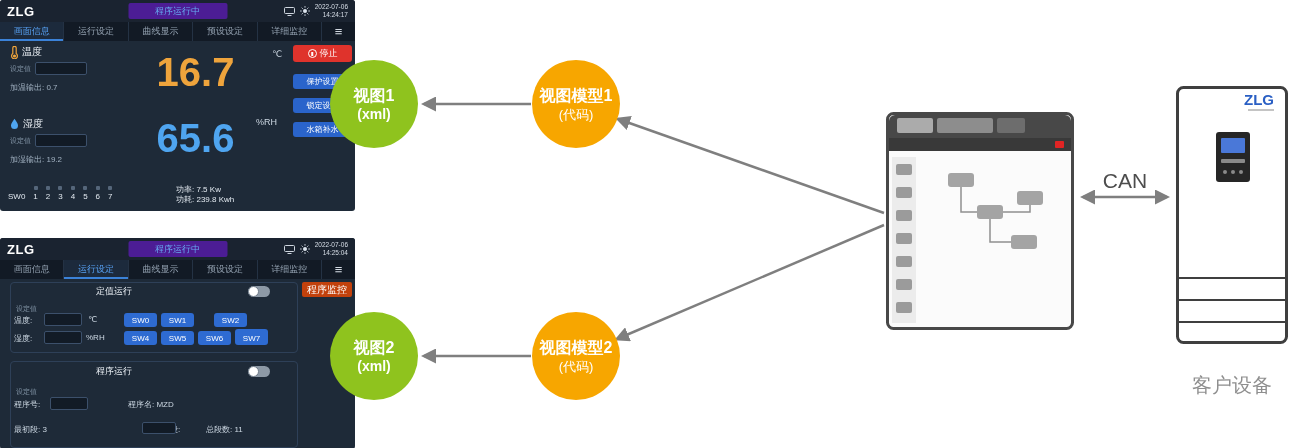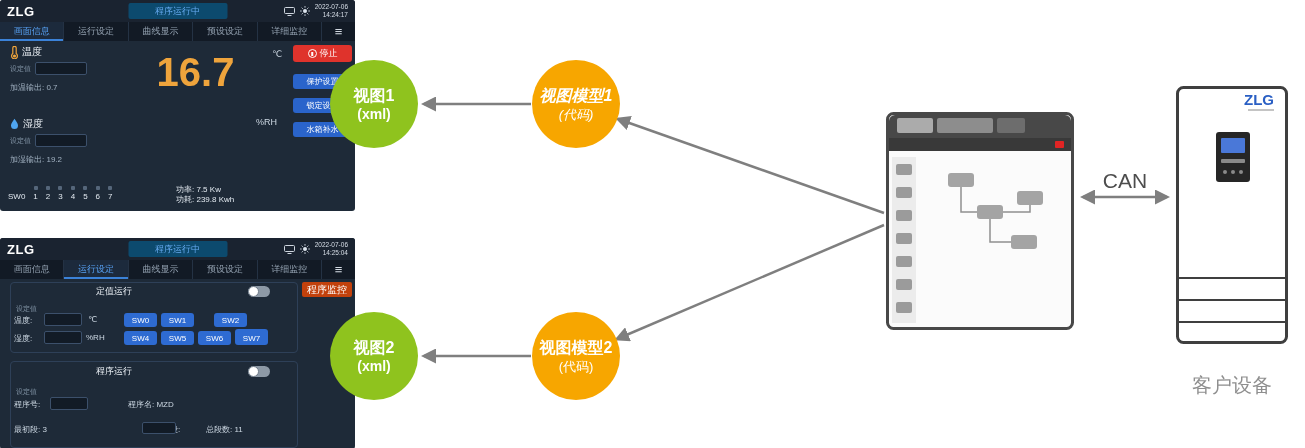--- a/index.html
+++ b/index.html
@@ -4,21 +4,21 @@
 <style>
 *{margin:0;padding:0;box-sizing:border-box;}
 html,body{background:#fff;}
 body{font-family:"Liberation Sans","DejaVu Sans",sans-serif;}
 .stage{position:relative;width:1305px;height:448px;overflow:hidden;background:#fff;}
 
 
 .device-panel{position:absolute;width:355px;height:211px;background:#1e2a38;border-radius:3px;overflow:hidden;z-index:1;}
 .dp-header{position:relative;height:22px;background:#1a2330;display:flex;align-items:center;padding:0 7px;}
 .dp-logo{font-size:13px;font-weight:bold;color:#fff;letter-spacing:.5px;z-index:2;}
-.dp-status{position:absolute;left:50%;top:3px;transform:translateX(-50%);height:16px;line-height:16px;padding:0 27px;background:#0c4a6e;border-radius:2px;color:#66aaf0;font-size:9px;white-space:nowrap;}
+.dp-status{position:absolute;left:50%;top:3px;transform:translateX(-50%);height:16px;line-height:16px;padding:0 27px;background:#4c1d95;border-radius:2px;color:#66aaf0;font-size:9px;white-space:nowrap;}
 .dp-hright{margin-left:auto;display:flex;align-items:center;gap:5px;z-index:2;}
 .hd-icon{display:flex;align-items:center;}
 .dp-datetime{font-size:6.5px;line-height:8px;color:#d8dfe8;text-align:right;}
 .dp-tabs{display:flex;height:19px;background:#121a25;}
 .dp-tab{flex:1;display:flex;align-items:center;justify-content:center;font-size:9px;color:#93a1b0;border-right:1px solid #243244;}
 .dp-tab.active{color:#57a1f3;background:#1c2a3c;box-shadow:inset 0 -2px 0 #3b82d8;}
 .dp-menu{width:33px;display:flex;align-items:center;justify-content:center;color:#d3dae2;font-size:13px;}
 .dp-content{position:relative;height:170px;}
 .metric-label{position:absolute;display:flex;align-items:center;gap:4px;font-size:10px;color:#eef3f8;}
 .set-row{position:absolute;display:flex;align-items:center;gap:4px;font-size:7px;color:#8294a6;}
@@ -128,20 +128,21 @@
               <path d="M4.5 0.8 C6.4 3.7 8 5.6 8 7.5 a3.5 3.5 0 0 1 -7 0 C1 5.6 2.6 3.7 4.5 0.8 Z" fill="#4fa5f0"></path>
             </svg>
         </span>
         <span>湿度</span>
       </div>
       <div class="set-row" style="left:10px;top:93px;">
         <span>设定值</span>
         <span class="dp-input"></span>
       </div>
       <div class="metric-output" style="left:10px;top:113px;">加湿输出: 19.2</div>
+      <div class="big-value" style="left:138px;top:76px;color:#4fa5f0;">65.6</div>
       <div class="metric-unit" style="left:256px;top:76px;">%RH</div>
 
       <div class="sw-strip" style="left:8px;top:145px;">
         <span class="sw-name">SW0</span>
         <span class="sw-num">
             <span class="sw-ind"></span>
             <span>1</span>
           </span>
         <span class="sw-num">
             <span class="sw-ind"></span>
@@ -274,21 +275,21 @@
     <line class="arrow" x1="884" y1="213" x2="618" y2="119" marker-end="url(#ah)"></line>
     <line class="arrow" x1="884" y1="225" x2="617" y2="339" marker-end="url(#ah)"></line>
     <line class="arrow" x1="1083" y1="197" x2="1167" y2="197" marker-start="url(#ah)" marker-end="url(#ah)"></line>
     <text class="can-text" x="1125" y="188">CAN</text>
   </svg>
 
   <div class="node-circle node-green" style="left:330px;top:60px;">
     <div class="node-title">视图1</div>
     <div class="node-sub">(xml)</div>
   </div>
-  <div class="node-circle node-orange" style="left:532px;top:60px;font-style:italic;">
+  <div class="node-circle node-orange" style="left:532px;top:60px;">
     <div class="node-title">视图模型1</div>
     <div class="node-sub">(代码)</div>
   </div>
   <div class="node-circle node-green" style="left:330px;top:312px;">
     <div class="node-title">视图2</div>
     <div class="node-sub">(xml)</div>
   </div>
   <div class="node-circle node-orange" style="left:532px;top:312px;">
     <div class="node-title">视图模型2</div>
     <div class="node-sub">(代码)</div>

